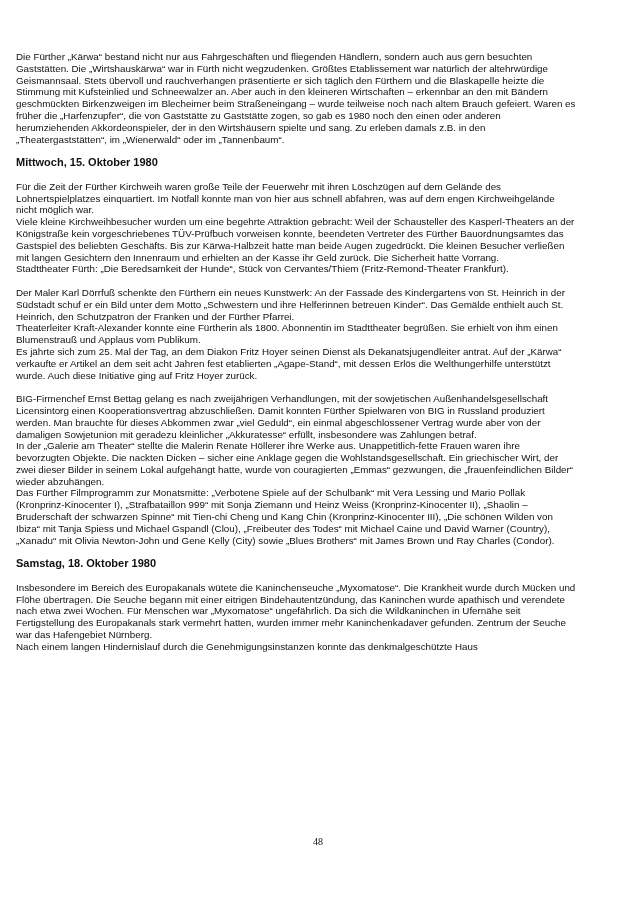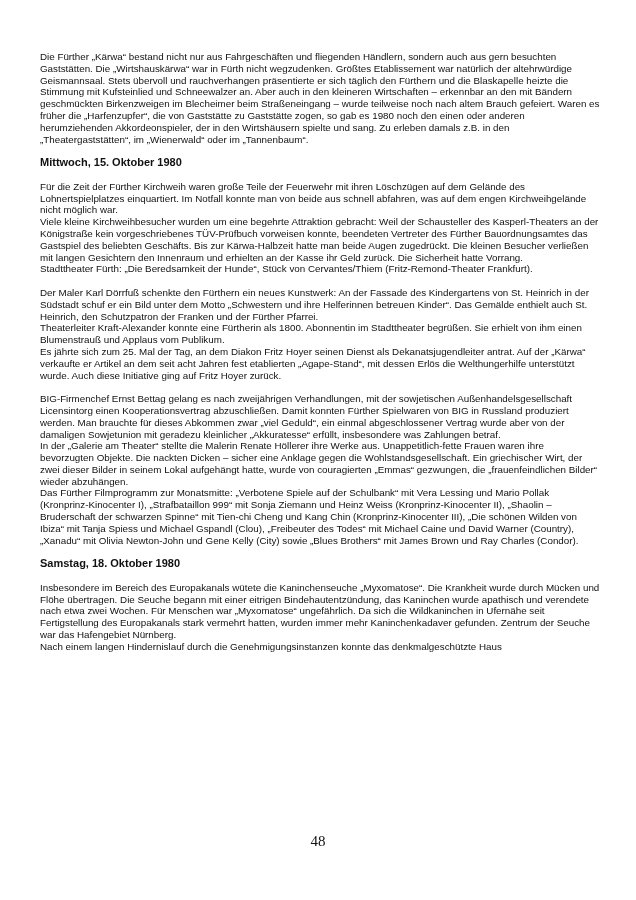--- a/index.html
+++ b/index.html
@@ -7,21 +7,21 @@
     padding: 0;
     background: #e8e8e8;
   }
   .sheet {
     position: relative;
     width: 636px;
     height: 900px;
     margin: 0 auto;
     background: #ffffff;
     box-sizing: border-box;
-    padding: 51px 38px 0 40px;
+    padding: 51px 38px 0 16px;
     font-family: "Liberation Sans", sans-serif;
     font-size: 9.8px;
     line-height: 11.8px;
     color: #111111;
     overflow: hidden;
   }
   .content {
     width: 560px;
   }
   .para {
@@ -37,37 +37,37 @@
     font-weight: bold;
     margin: 0 0 11.8px 0;
   }
   .page-number {
     position: absolute;
     top: 836px;
     left: 0;
     width: 636px;
     text-align: center;
     font-family: "Liberation Serif", serif;
-    font-size: 15px;
+    font-size: 10px;
     color: #111111;
   }
 </style>
 </head>
 <body>
 
 <div class="sheet">
   <div class="content">
 
     <p class="para">
       <span class="seg">Die Fürther „Kärwa“ bestand nicht nur aus Fahrgeschäften und fliegenden Händlern, sondern auch aus gern besuchten Gaststätten. Die „Wirtshauskärwa“ war in Fürth nicht wegzudenken. Größtes Etablissement war natürlich der altehrwürdige Geismannsaal. Stets übervoll und rauchverhangen präsentierte er sich täglich den Fürthern und die Blaskapelle heizte die Stimmung mit Kufsteinlied und Schneewalzer an. Aber auch in den kleineren Wirtschaften – erkennbar an den mit Bändern geschmückten Birkenzweigen im Blecheimer beim Straßeneingang – wurde teilweise noch nach altem Brauch gefeiert. Waren es früher die „Harfenzupfer“, die von Gaststätte zu Gaststätte zogen, so gab es 1980 noch den einen oder anderen herumziehenden Akkordeonspieler, der in den Wirtshäusern spielte und sang. Zu erleben damals z.B. in den „Theatergaststätten“, im „Wienerwald“ oder im „Tannenbaum“.</span>
     </p>
 
     <h2 class="date-heading">Mittwoch, 15. Oktober 1980</h2>
     <p class="para">
-      <span class="seg">Für die Zeit der Fürther Kirchweih waren große Teile der Feuerwehr mit ihren Löschzügen auf dem Gelände des Lohnertspielplatzes einquartiert. Im Notfall konnte man von beide aus schnell abfahren, was auf dem engen Kirchweihgelände nicht möglich war.</span>
+      <span class="seg">Für die Zeit der Fürther Kirchweih waren große Teile der Feuerwehr mit ihren Löschzügen auf dem Gelände des Lohnertspielplatzes einquartiert. Im Notfall konnte man von hier aus schnell abfahren, was auf dem engen Kirchweihgelände nicht möglich war.</span>
       <span class="seg">Viele kleine Kirchweihbesucher wurden um eine begehrte Attraktion gebracht: Weil der Schausteller des Kasperl-Theaters an der Königstraße kein vorgeschriebenes TÜV-Prüfbuch vorweisen konnte, beendeten Vertreter des Fürther Bauordnungsamtes das Gastspiel des beliebten Geschäfts. Bis zur Kärwa-Halbzeit hatte man beide Augen zugedrückt. Die kleinen Besucher verließen mit langen Gesichtern den Innenraum und erhielten an der Kasse ihr Geld zurück. Die Sicherheit hatte Vorrang.</span>
       <span class="seg">Stadttheater Fürth: „Die Beredsamkeit der Hunde“, Stück von Cervantes/Thiem (Fritz-Remond-Theater Frankfurt).</span>
     </p>
 
     <p class="para">
       <span class="seg">Der Maler Karl Dörrfuß schenkte den Fürthern ein neues Kunstwerk: An der Fassade des Kindergartens von St. Heinrich in der Südstadt schuf er ein Bild unter dem Motto „Schwestern und ihre Helferinnen betreuen Kinder“. Das Gemälde enthielt auch St. Heinrich, den Schutzpatron der Franken und der Fürther Pfarrei.</span>
       <span class="seg">Theaterleiter Kraft-Alexander konnte eine Fürtherin als 1800. Abonnentin im Stadttheater begrüßen. Sie erhielt von ihm einen Blumenstrauß und Applaus vom Publikum.</span>
       <span class="seg">Es jährte sich zum 25. Mal der Tag, an dem Diakon Fritz Hoyer seinen Dienst als Dekanatsjugendleiter antrat. Auf der „Kärwa“ verkaufte er Artikel an dem seit acht Jahren fest etablierten „Agape-Stand“, mit dessen Erlös die Welthungerhilfe unterstützt wurde. Auch diese Initiative ging auf Fritz Hoyer zurück.</span>
     </p>
 

